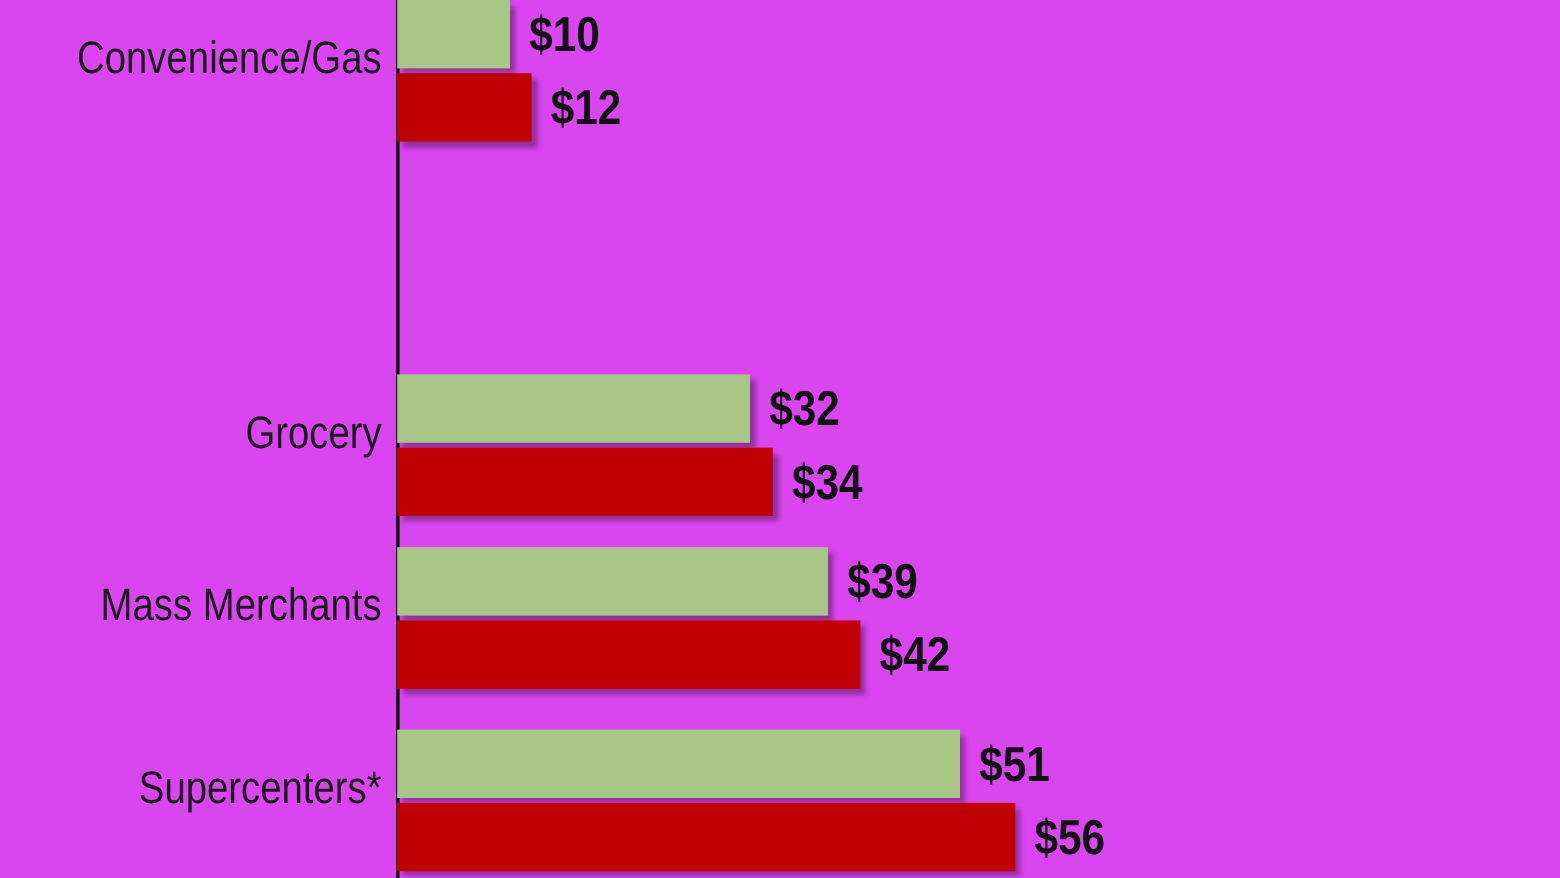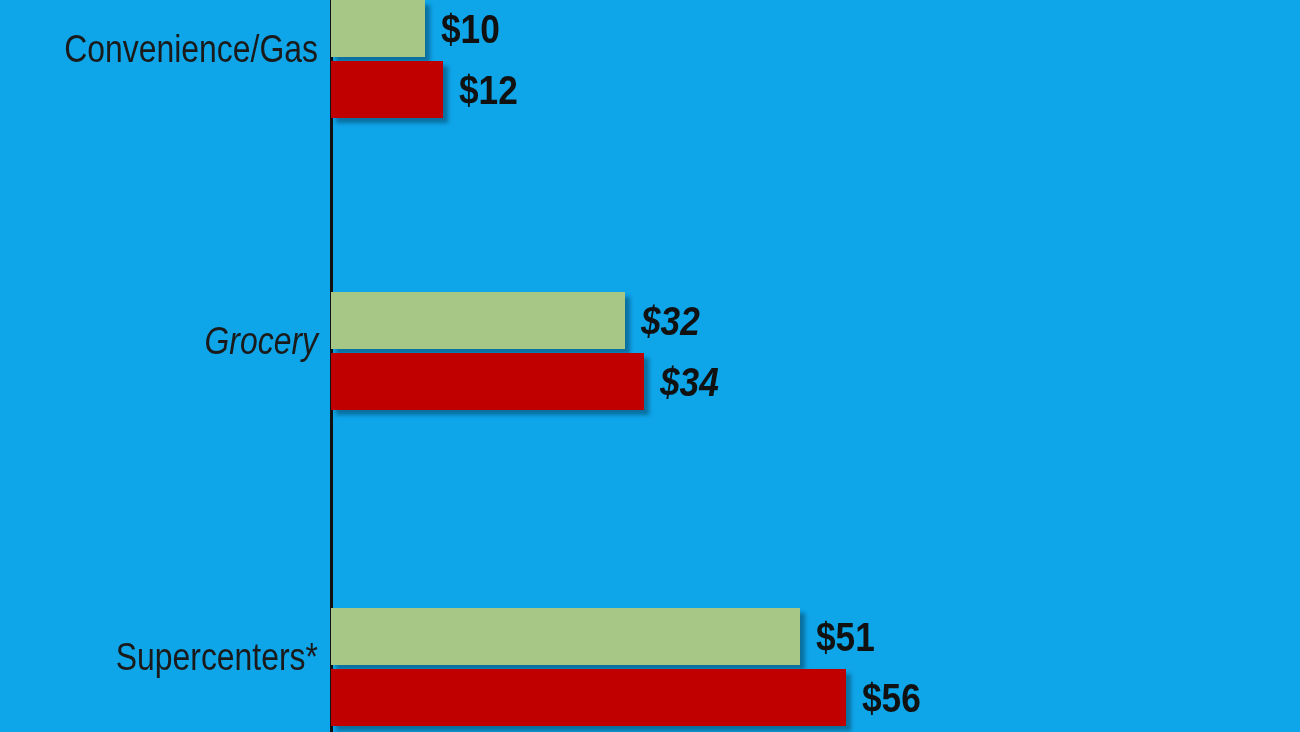--- a/index.html
+++ b/index.html
@@ -12,21 +12,21 @@
     width: 1300px;
     height: 732px;
     overflow: hidden;
     font-family: "Liberation Sans", "DejaVu Sans", sans-serif;
   }
 
   #chart-root {
     position: relative;
     width: 1300px;
     height: 732px;
-    background: #0ea5e9;
+    background: #d946ef;
   }
 
   
   .plot-area {
     position: absolute;
     left: 0;
     top: 0;
     width: 1300px;
     height: 732px;
   }
@@ -114,32 +114,43 @@
         <div class="bar series-green" style="width:94px;"></div>
         <div class="bar-value" style="left:110px;">$10</div>
       </div>
       <div class="bar-row" style="top:61px;">
         <div class="bar series-red" style="width:112px;"></div>
         <div class="bar-value" style="left:128px;">$12</div>
       </div>
     </div>
 
 
-    <div class="cat-group" style="top:292px;height:152px;font-style:italic;">
+    <div class="cat-group" style="top:312px;height:152px;">
       <div class="cat-label" style="top:30px;">Grocery</div>
       <div class="bar-row" style="top:0px;">
         <div class="bar series-green" style="width:294px;"></div>
         <div class="bar-value" style="left:310px;">$32</div>
       </div>
       <div class="bar-row" style="top:61px;">
         <div class="bar series-red" style="width:313px;"></div>
         <div class="bar-value" style="left:329px;">$34</div>
       </div>
     </div>
 
+    <div class="cat-group" style="top:456px;height:152px;">
+      <div class="cat-label" style="top:30px;">Mass Merchants</div>
+      <div class="bar-row" style="top:0px;">
+        <div class="bar series-green" style="width:359px;"></div>
+        <div class="bar-value" style="left:375px;">$39</div>
+      </div>
+      <div class="bar-row" style="top:61px;">
+        <div class="bar series-red" style="width:386px;"></div>
+        <div class="bar-value" style="left:402px;">$42</div>
+      </div>
+    </div>
 
     <div class="cat-group" style="top:608px;height:152px;">
       <div class="cat-label" style="top:30px;">Supercenters*</div>
       <div class="bar-row" style="top:0px;">
         <div class="bar series-green" style="width:469px;"></div>
         <div class="bar-value" style="left:485px;">$51</div>
       </div>
       <div class="bar-row" style="top:61px;">
         <div class="bar series-red" style="width:515px;"></div>
         <div class="bar-value" style="left:531px;">$56</div>

